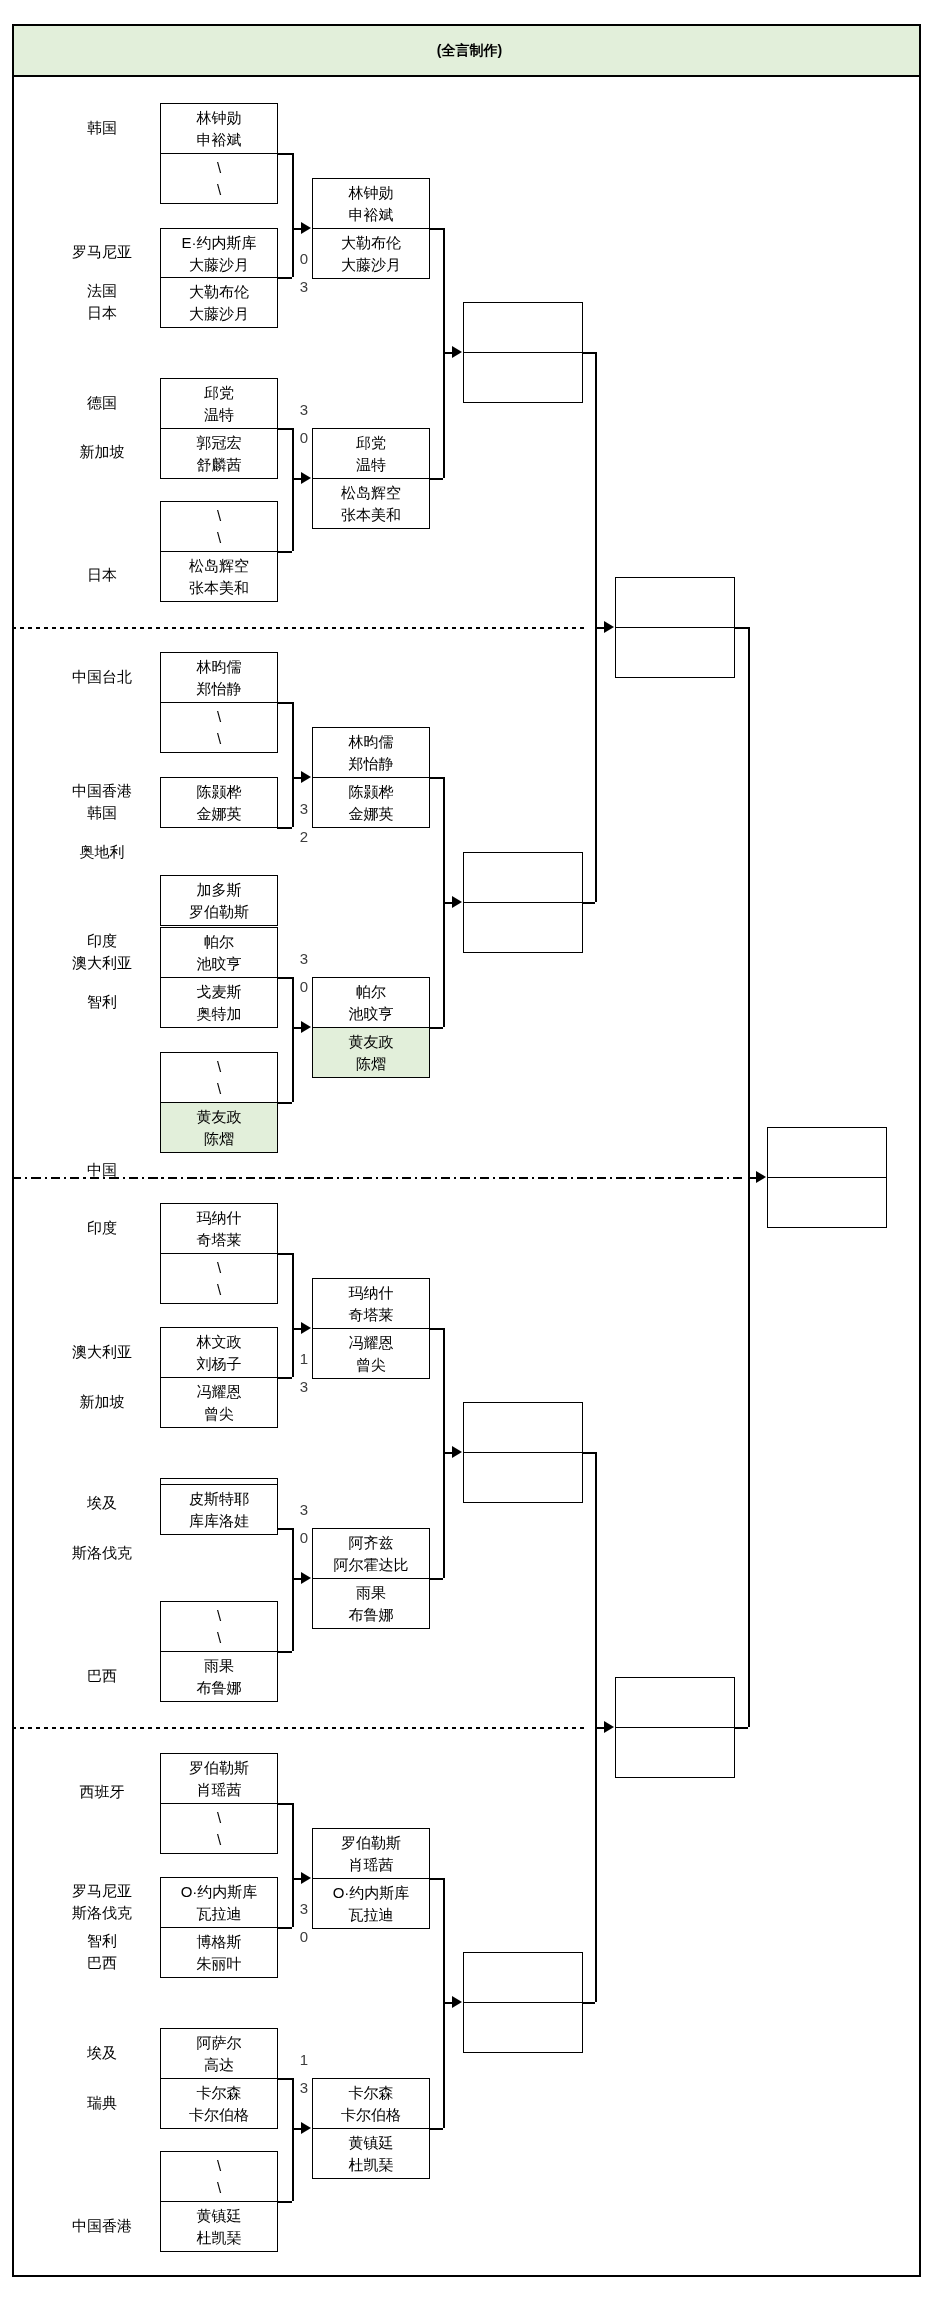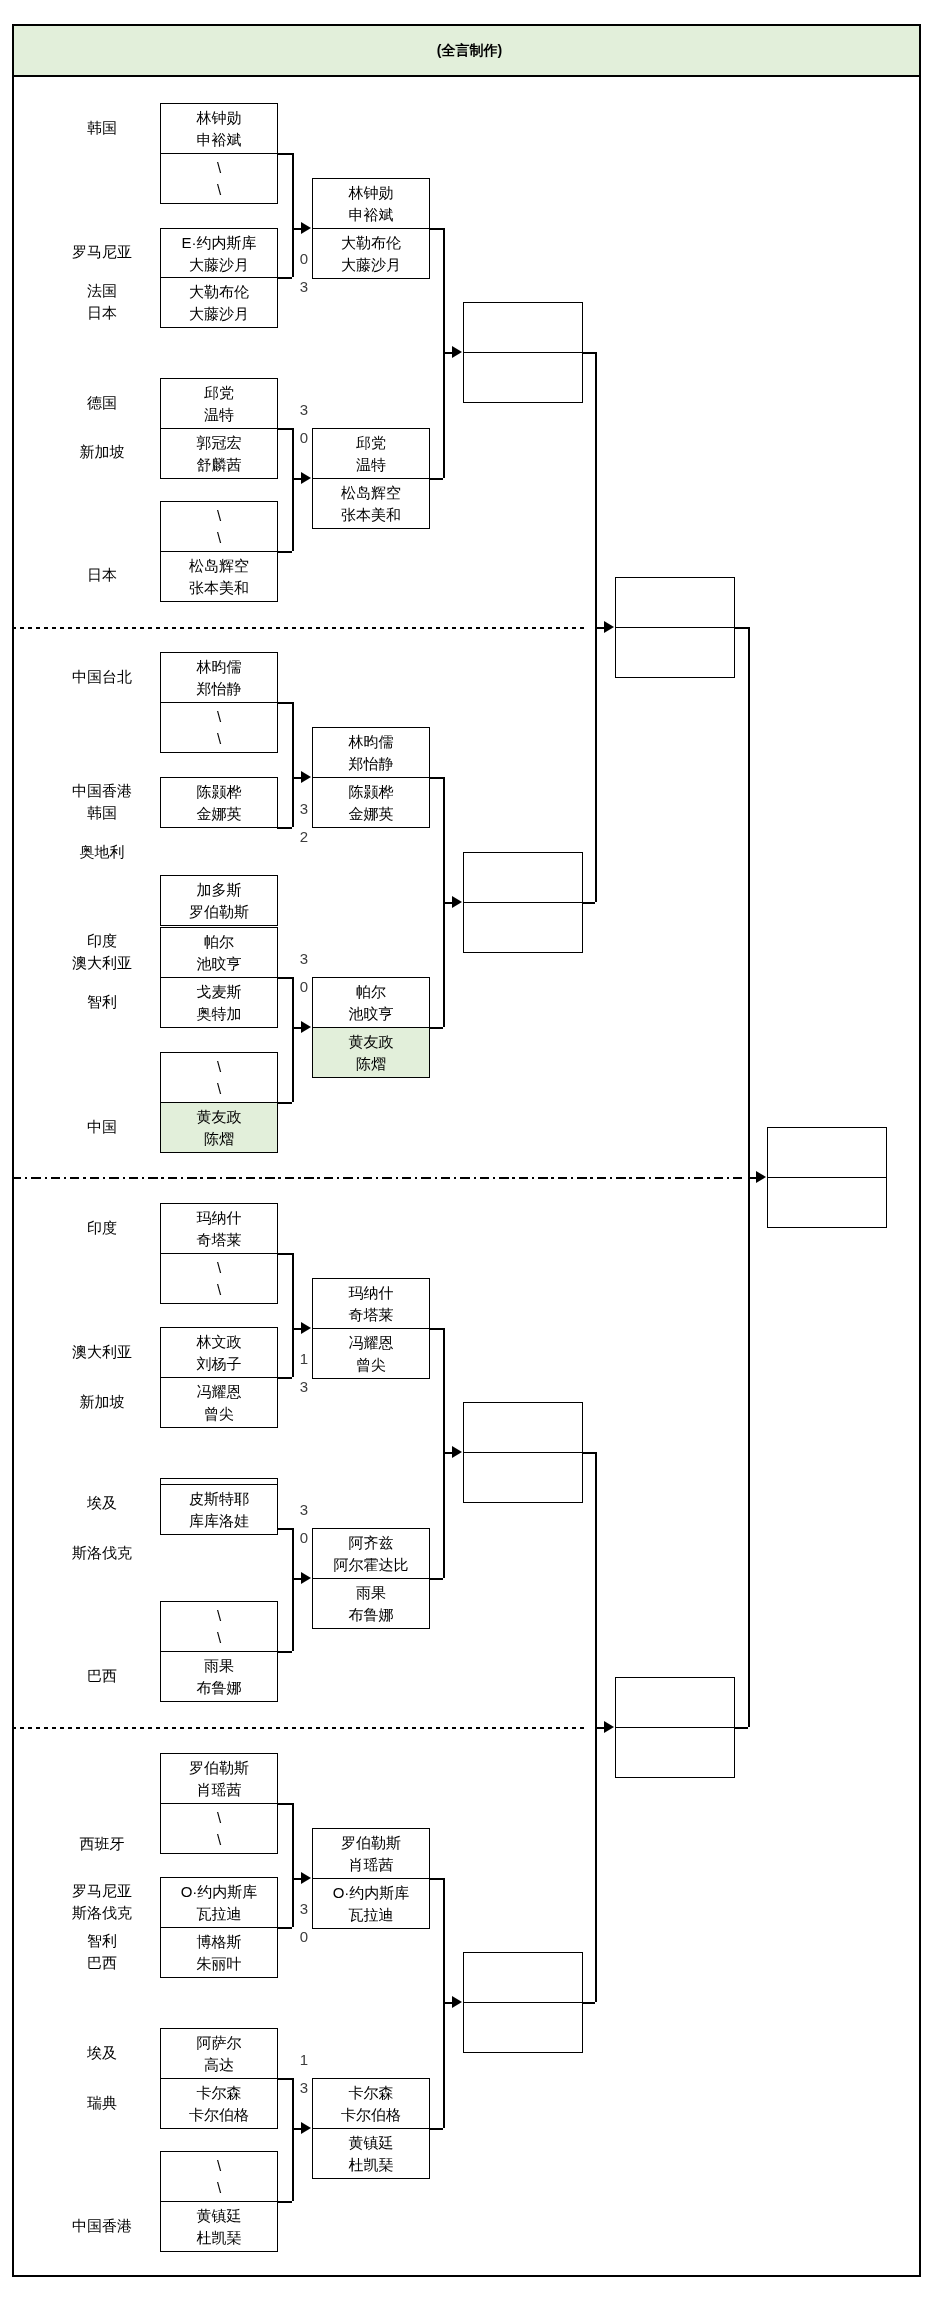--- a/index.html
+++ b/index.html
@@ -53,28 +53,28 @@
   <div class="country" style="top:392px">德国</div>
   <div class="country" style="top:441px">新加坡</div>
   <div class="country" style="top:564px">日本</div>
   <div class="country" style="top:666px">中国台北</div>
   <div class="country" style="top:780px">中国香港
 韩国</div>
   <div class="country" style="top:841px">奥地利</div>
   <div class="country" style="top:930px">印度
 澳大利亚</div>
   <div class="country" style="top:991px">智利</div>
-  <div class="country" style="top:1116px">中国</div>
+  <div class="country" style="top:1159px">中国</div>
   <div class="country" style="top:1217px">印度</div>
   <div class="country" style="top:1341px">澳大利亚</div>
   <div class="country" style="top:1391px">新加坡</div>
   <div class="country" style="top:1492px">埃及</div>
   <div class="country" style="top:1542px">斯洛伐克</div>
   <div class="country" style="top:1665px">巴西</div>
-  <div class="country" style="top:1833px">西班牙</div>
+  <div class="country" style="top:1781px">西班牙</div>
   <div class="country" style="top:1880px">罗马尼亚
 斯洛伐克</div>
   <div class="country" style="top:1930px">智利
 巴西</div>
   <div class="country" style="top:2042px">埃及</div>
   <div class="country" style="top:2092px">瑞典</div>
   <div class="country" style="top:2215px">中国香港</div>
 
   <div class="box r1" style="top:103px">
       <div class="cell">

